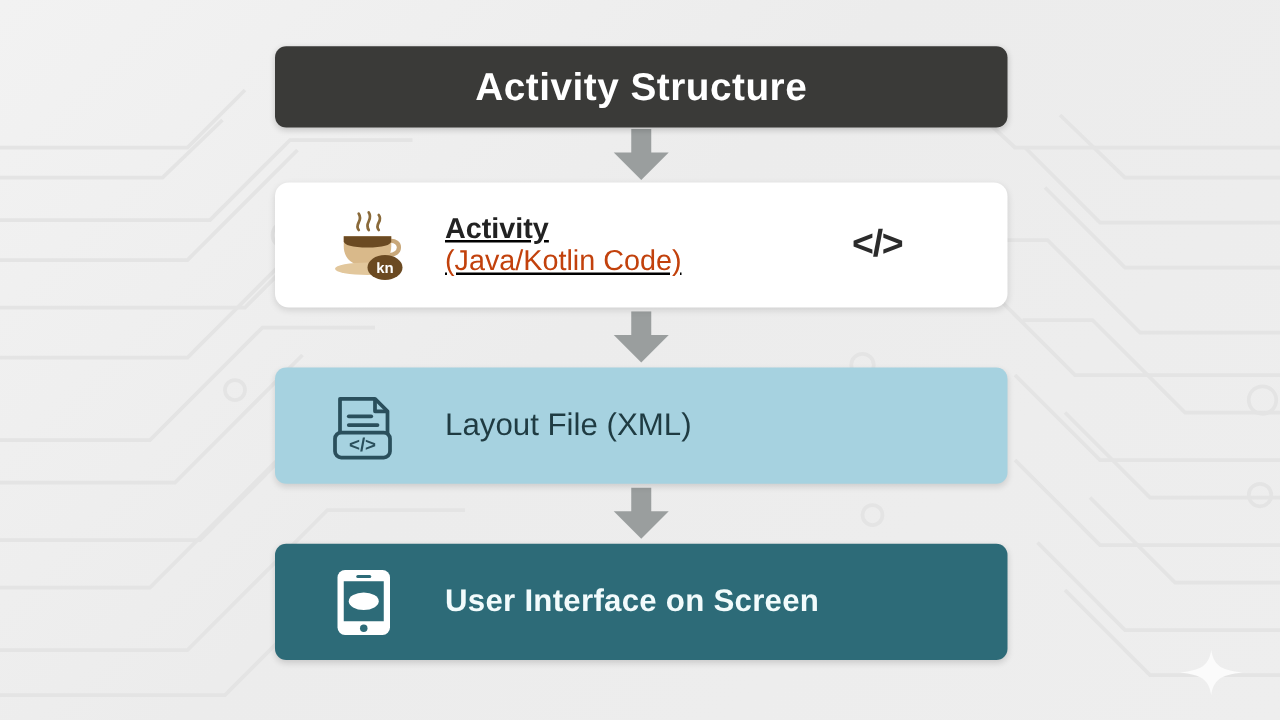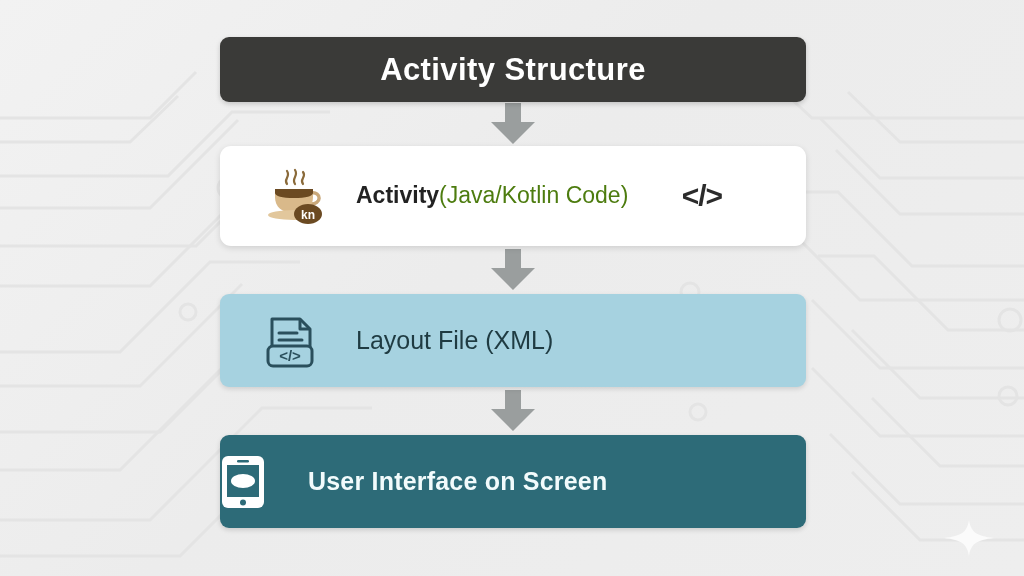--- a/index.html
+++ b/index.html
@@ -101,33 +101,34 @@
   }
   .activity-icon {
     flex: 0 0 auto;
     width: 64px;
     height: 58px;
     margin-right: 28px;
   }
   .activity-text {
     flex: 1 1 auto;
     display: flex;
-    flex-direction: row;
-    justify-content: flex-start;
+    flex-direction: column;
+    justify-content: flex-end;
     line-height: 1.12;
+    text-decoration: underline;
   }
   .activity-text .t1 {
     font-size: 23px;
     font-weight: bold;
     color: #222222;
   }
   .activity-text .t2 {
     font-size: 23px;
     font-weight: normal;
-    color: #4d7c0f;
+    color: #c2410c;
   }
   .code-glyph {
     flex: 0 0 auto;
     font-size: 30px;
     font-weight: bold;
     color: #2b2b2b;
     font-family: "Liberation Sans", sans-serif;
     margin-right: 58px;
     letter-spacing: -1px;
   }
@@ -147,20 +148,21 @@
   .box-layout .label {
     font-size: 25px;
     color: #1f3b42;
     font-weight: normal;
     text-align: center;
   }
 
   .box-ui {
     height: 93px;
     background: #2d6b78;
+    padding-left: 48px;
     box-shadow: 0 2px 5px rgba(0,0,0,0.15);
   }
   .ui-icon {
     flex: 0 0 auto;
     width: 46px;
     height: 56px;
     margin-right: 42px;
   }
   .box-ui .label {
     font-size: 25px;

